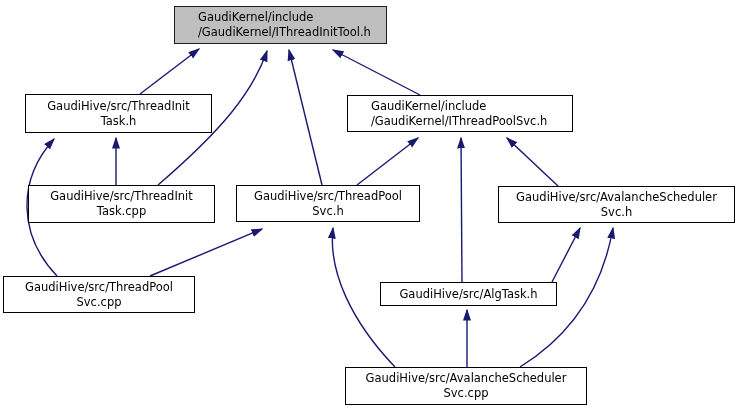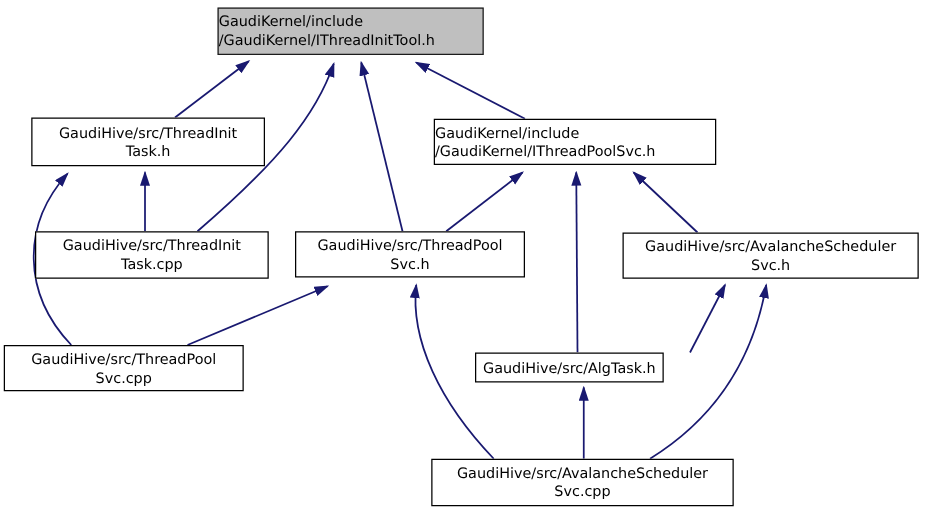--- a/index.html
+++ b/index.html
@@ -7,21 +7,21 @@
     position:relative; width:753px; height:409px; background:#ffffff;
     font-family:"DejaVu Sans","Liberation Sans",sans-serif;
     overflow:hidden;
   }
   .edges { position:absolute; left:0; top:0; width:753px; height:409px; }
   .node {
     position:absolute; box-sizing:border-box;
     background:#ffffff; border:1px solid #000000;
     color:#000000; font-size:11.5px; line-height:15px;
     display:flex; align-items:center; justify-content:center;
-    text-align:center; white-space:pre-line; padding:2px 0;
+    text-align:center; white-space:pre-line; padding:2px 23px;
     cursor:pointer;
   }
   .node.root { background:#bfbfbf; border:1.6px solid #1c1c1c; }
   .node.align-left { justify-content:flex-start; text-align:left; }
 </style>
 </head>
 <body>
 
 <div class="canvas">
 
@@ -61,18 +61,18 @@
 
   <div class="node" style="left:236px; top:185px; width:184px; height:37px;">GaudiHive/src/ThreadPool
 Svc.h</div>
 
   <div class="node" style="left:498px; top:186px; width:237px; height:37px;">GaudiHive/src/AvalancheScheduler
 Svc.h</div>
 
   <div class="node" style="left:3px;   top:276px; width:192px; height:37px;">GaudiHive/src/ThreadPool
 Svc.cpp</div>
 
-  <div class="node" style="left:380px; top:282px; width:151px; height:24px;">GaudiHive/src/AlgTask.h</div>
+  <div class="node" style="left:380px; top:282px; width:177px; height:24px;">GaudiHive/src/AlgTask.h</div>
 
   <div class="node" style="left:345px; top:367px; width:242px; height:38px;">GaudiHive/src/AvalancheScheduler
 Svc.cpp</div>
 
 </div>
 
 </body></html>

